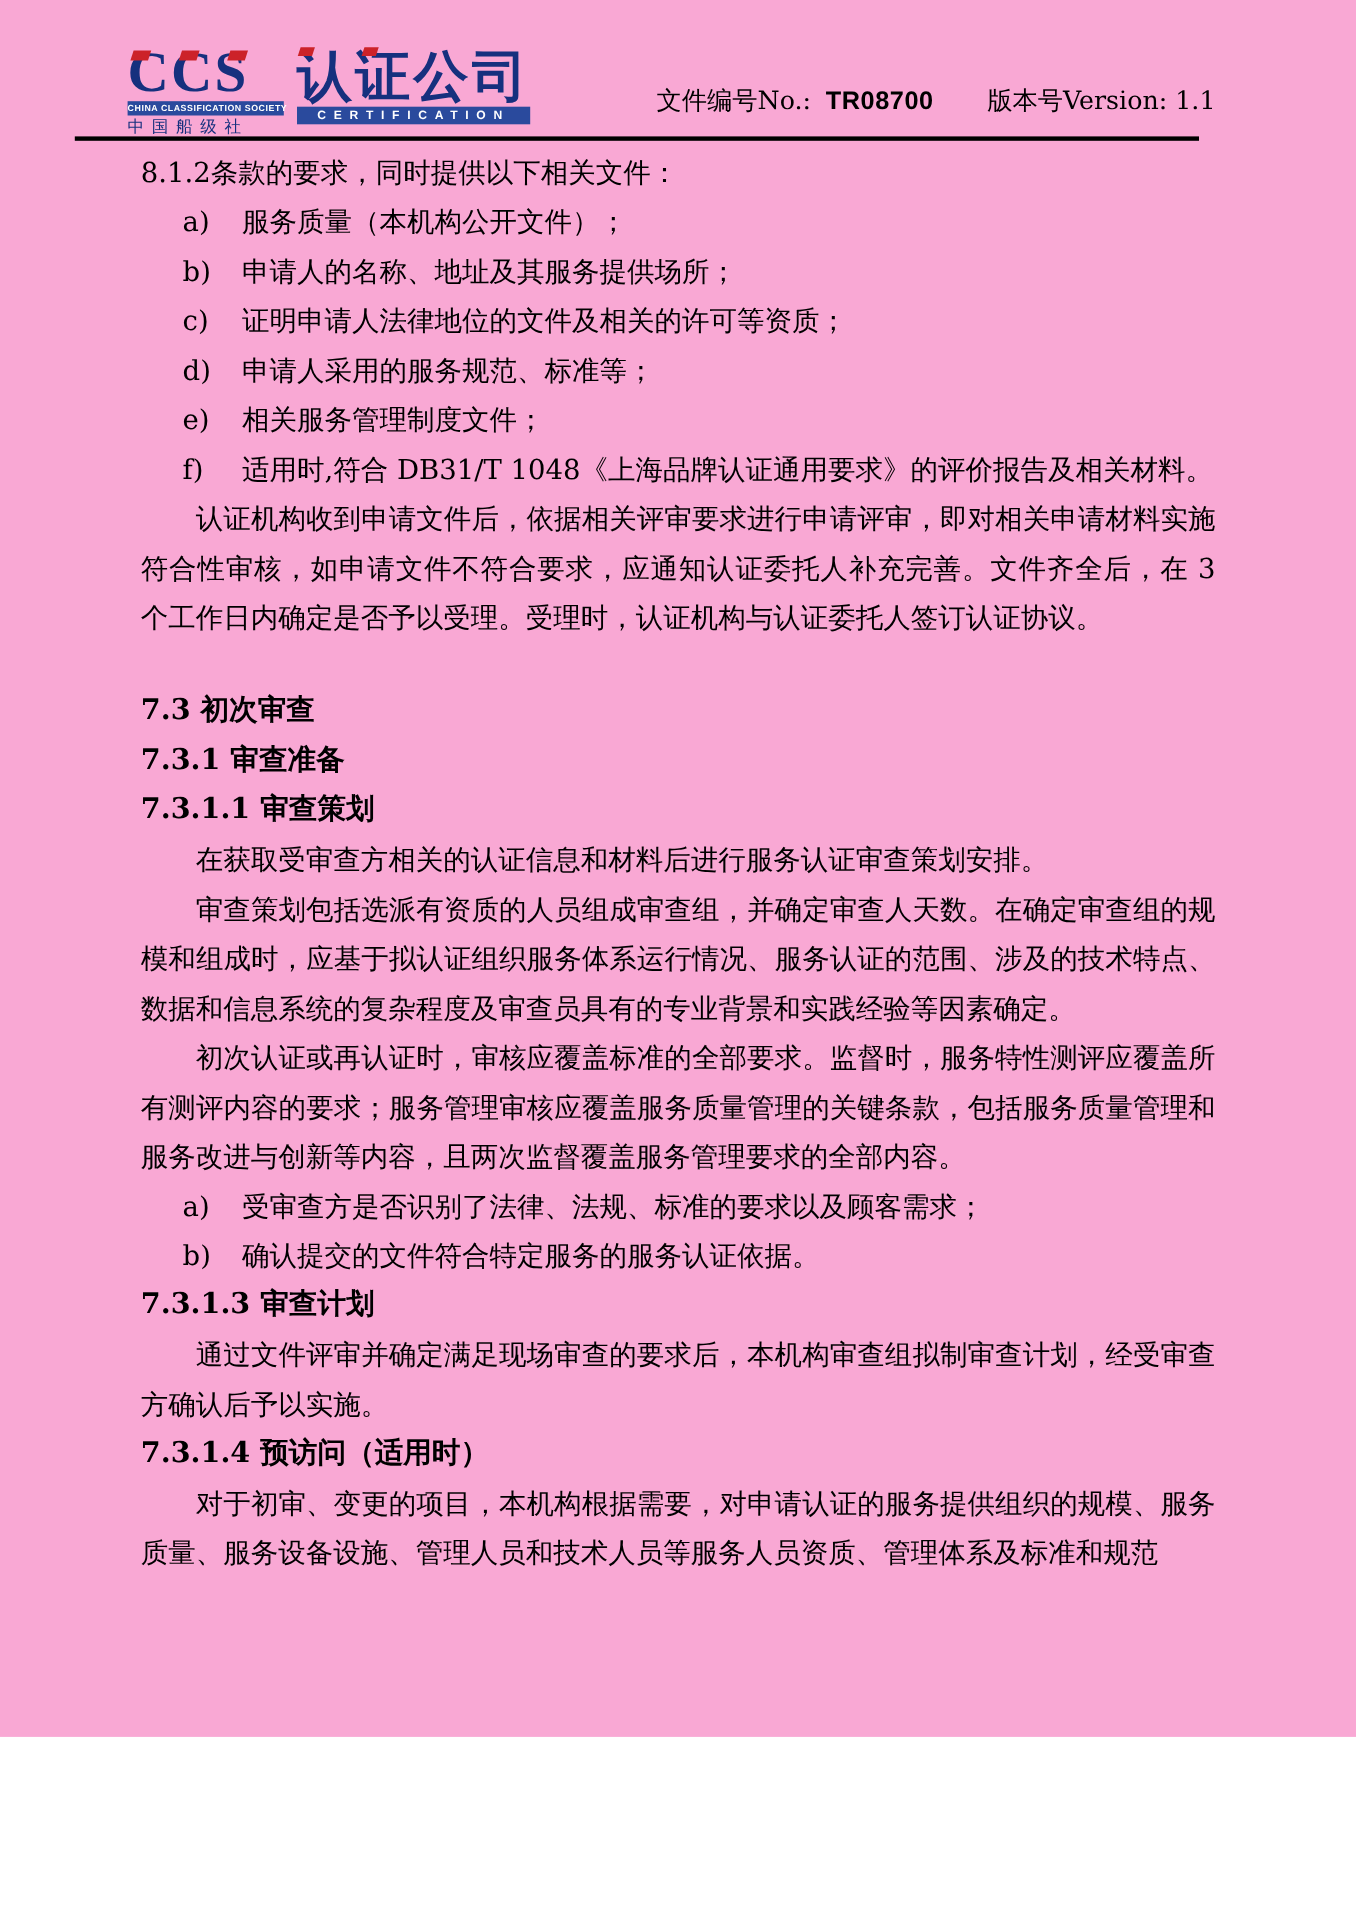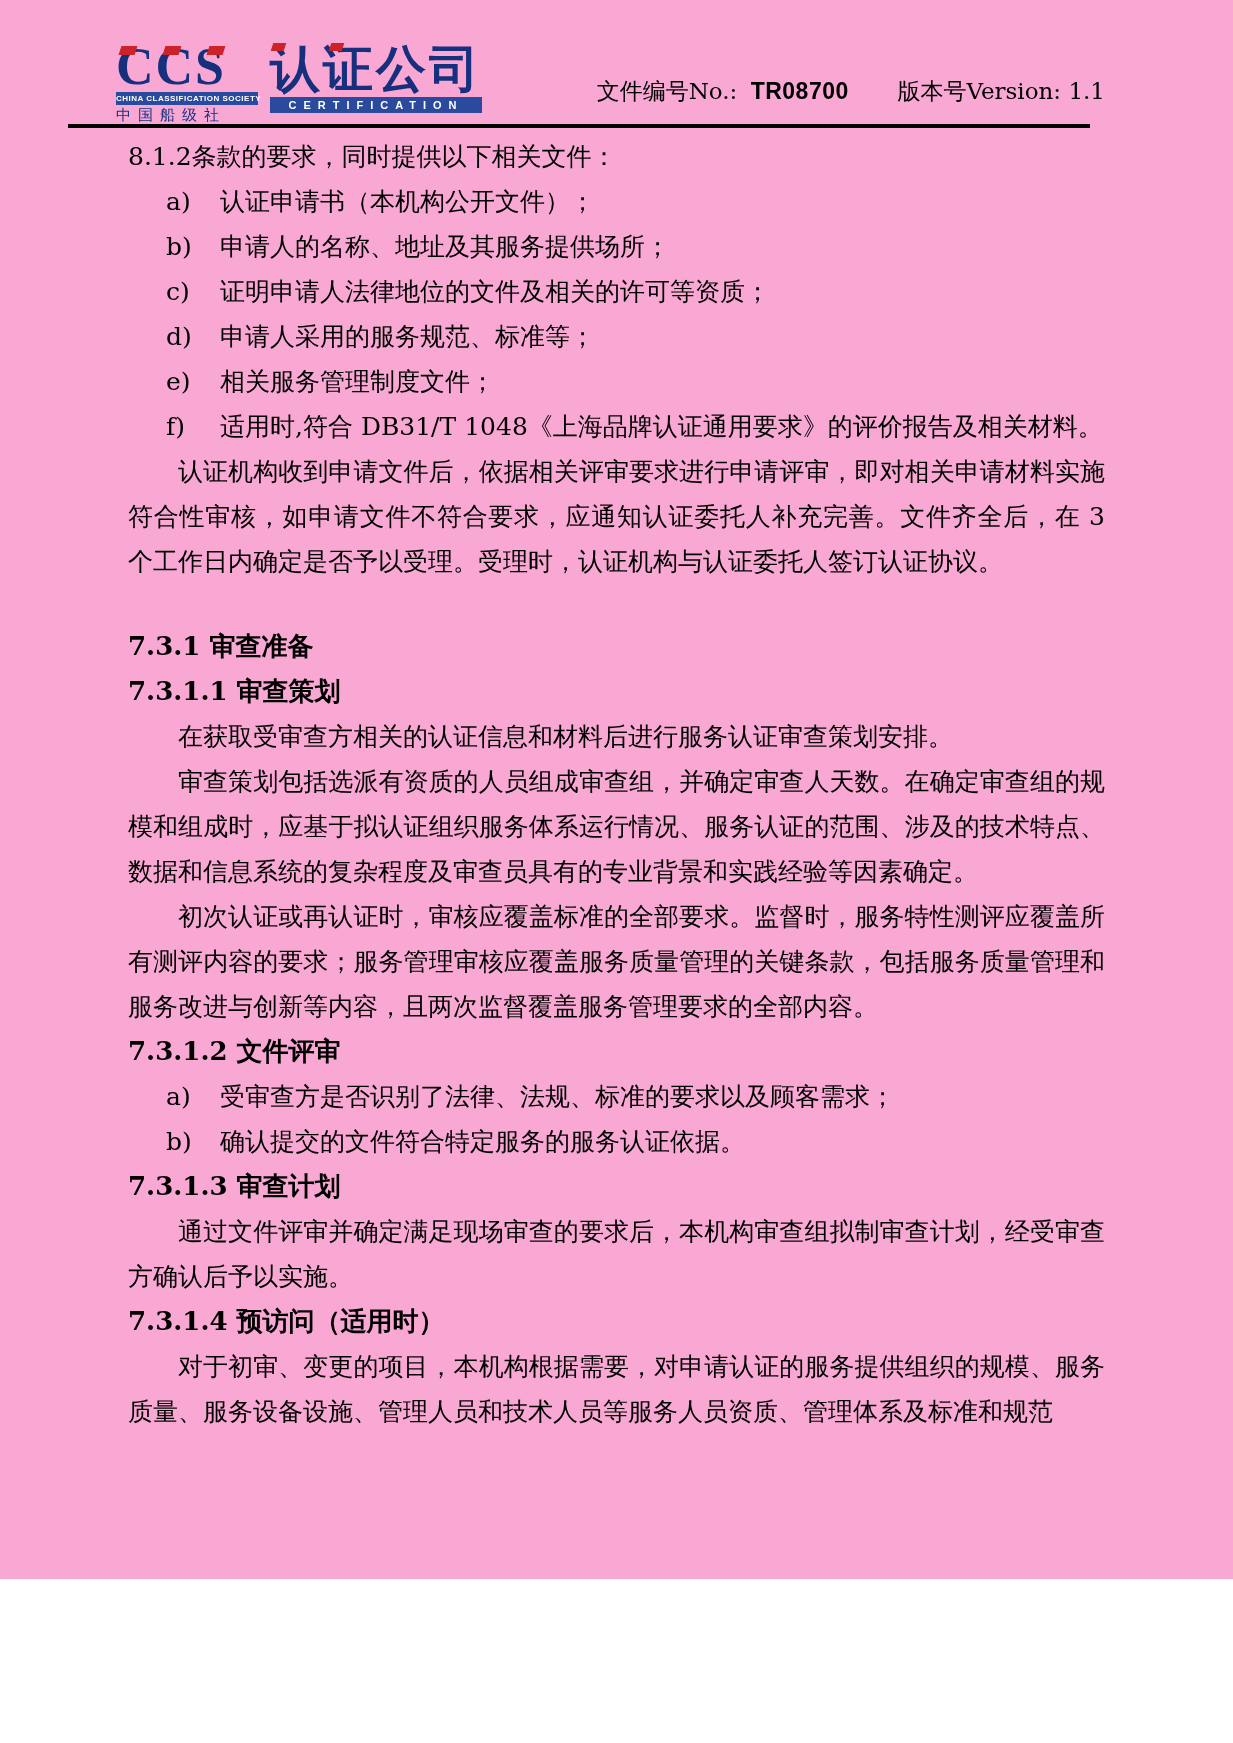--- a/index.html
+++ b/index.html
@@ -106,21 +106,21 @@
     <span>版本号Version:</span>
     <span>1.1</span>
   </div>
 
   <div class="header-rule"></div>
 
   <main class="content">
       <p class="para no-indent">8.1.2条款的要求，同时提供以下相关文件：</p>
       <div class="li">
         <span class="marker">a)</span>
-        <span class="txt">认证申请书（本机构公开文件）；</span>
+        <span class="txt">服务质量（本机构公开文件）；</span>
       </div>
       <div class="li">
         <span class="marker">b)</span>
         <span class="txt">申请人的名称、地址及其服务提供场所；</span>
       </div>
       <div class="li">
         <span class="marker">c)</span>
         <span class="txt">证明申请人法律地位的文件及相关的许可等资质；</span>
       </div>
       <div class="li">
@@ -130,26 +130,26 @@
       <div class="li">
         <span class="marker">e)</span>
         <span class="txt">相关服务管理制度文件；</span>
       </div>
       <div class="li">
         <span class="marker">f)</span>
         <span class="txt">适用时,符合 DB31/T 1048《上海品牌认证通用要求》的评价报告及相关材料。</span>
       </div>
       <p class="para">认证机构收到申请文件后，依据相关评审要求进行申请评审，即对相关申请材料实施符合性审核，如申请文件不符合要求，应通知认证委托人补充完善。文件齐全后，在 3 个工作日内确定是否予以受理。受理时，认证机构与认证委托人签订认证协议。</p>
       <div class="spacer"></div>
+      <div class="heading">7.3 初次审查</div>
       <div class="heading">7.3.1 审查准备</div>
       <div class="heading">7.3.1.1 审查策划</div>
       <p class="para">在获取受审查方相关的认证信息和材料后进行服务认证审查策划安排。</p>
       <p class="para">审查策划包括选派有资质的人员组成审查组，并确定审查人天数。在确定审查组的规模和组成时，应基于拟认证组织服务体系运行情况、服务认证的范围、涉及的技术特点、数据和信息系统的复杂程度及审查员具有的专业背景和实践经验等因素确定。</p>
       <p class="para">初次认证或再认证时，审核应覆盖标准的全部要求。监督时，服务特性测评应覆盖所有测评内容的要求；服务管理审核应覆盖服务质量管理的关键条款，包括服务质量管理和服务改进与创新等内容，且两次监督覆盖服务管理要求的全部内容。</p>
-      <div class="heading">7.3.1.2 文件评审</div>
       <div class="li">
         <span class="marker">a)</span>
         <span class="txt">受审查方是否识别了法律、法规、标准的要求以及顾客需求；</span>
       </div>
       <div class="li">
         <span class="marker">b)</span>
         <span class="txt">确认提交的文件符合特定服务的服务认证依据。</span>
       </div>
       <div class="heading">7.3.1.3 审查计划</div>
       <p class="para">通过文件评审并确定满足现场审查的要求后，本机构审查组拟制审查计划，经受审查方确认后予以实施。</p>

